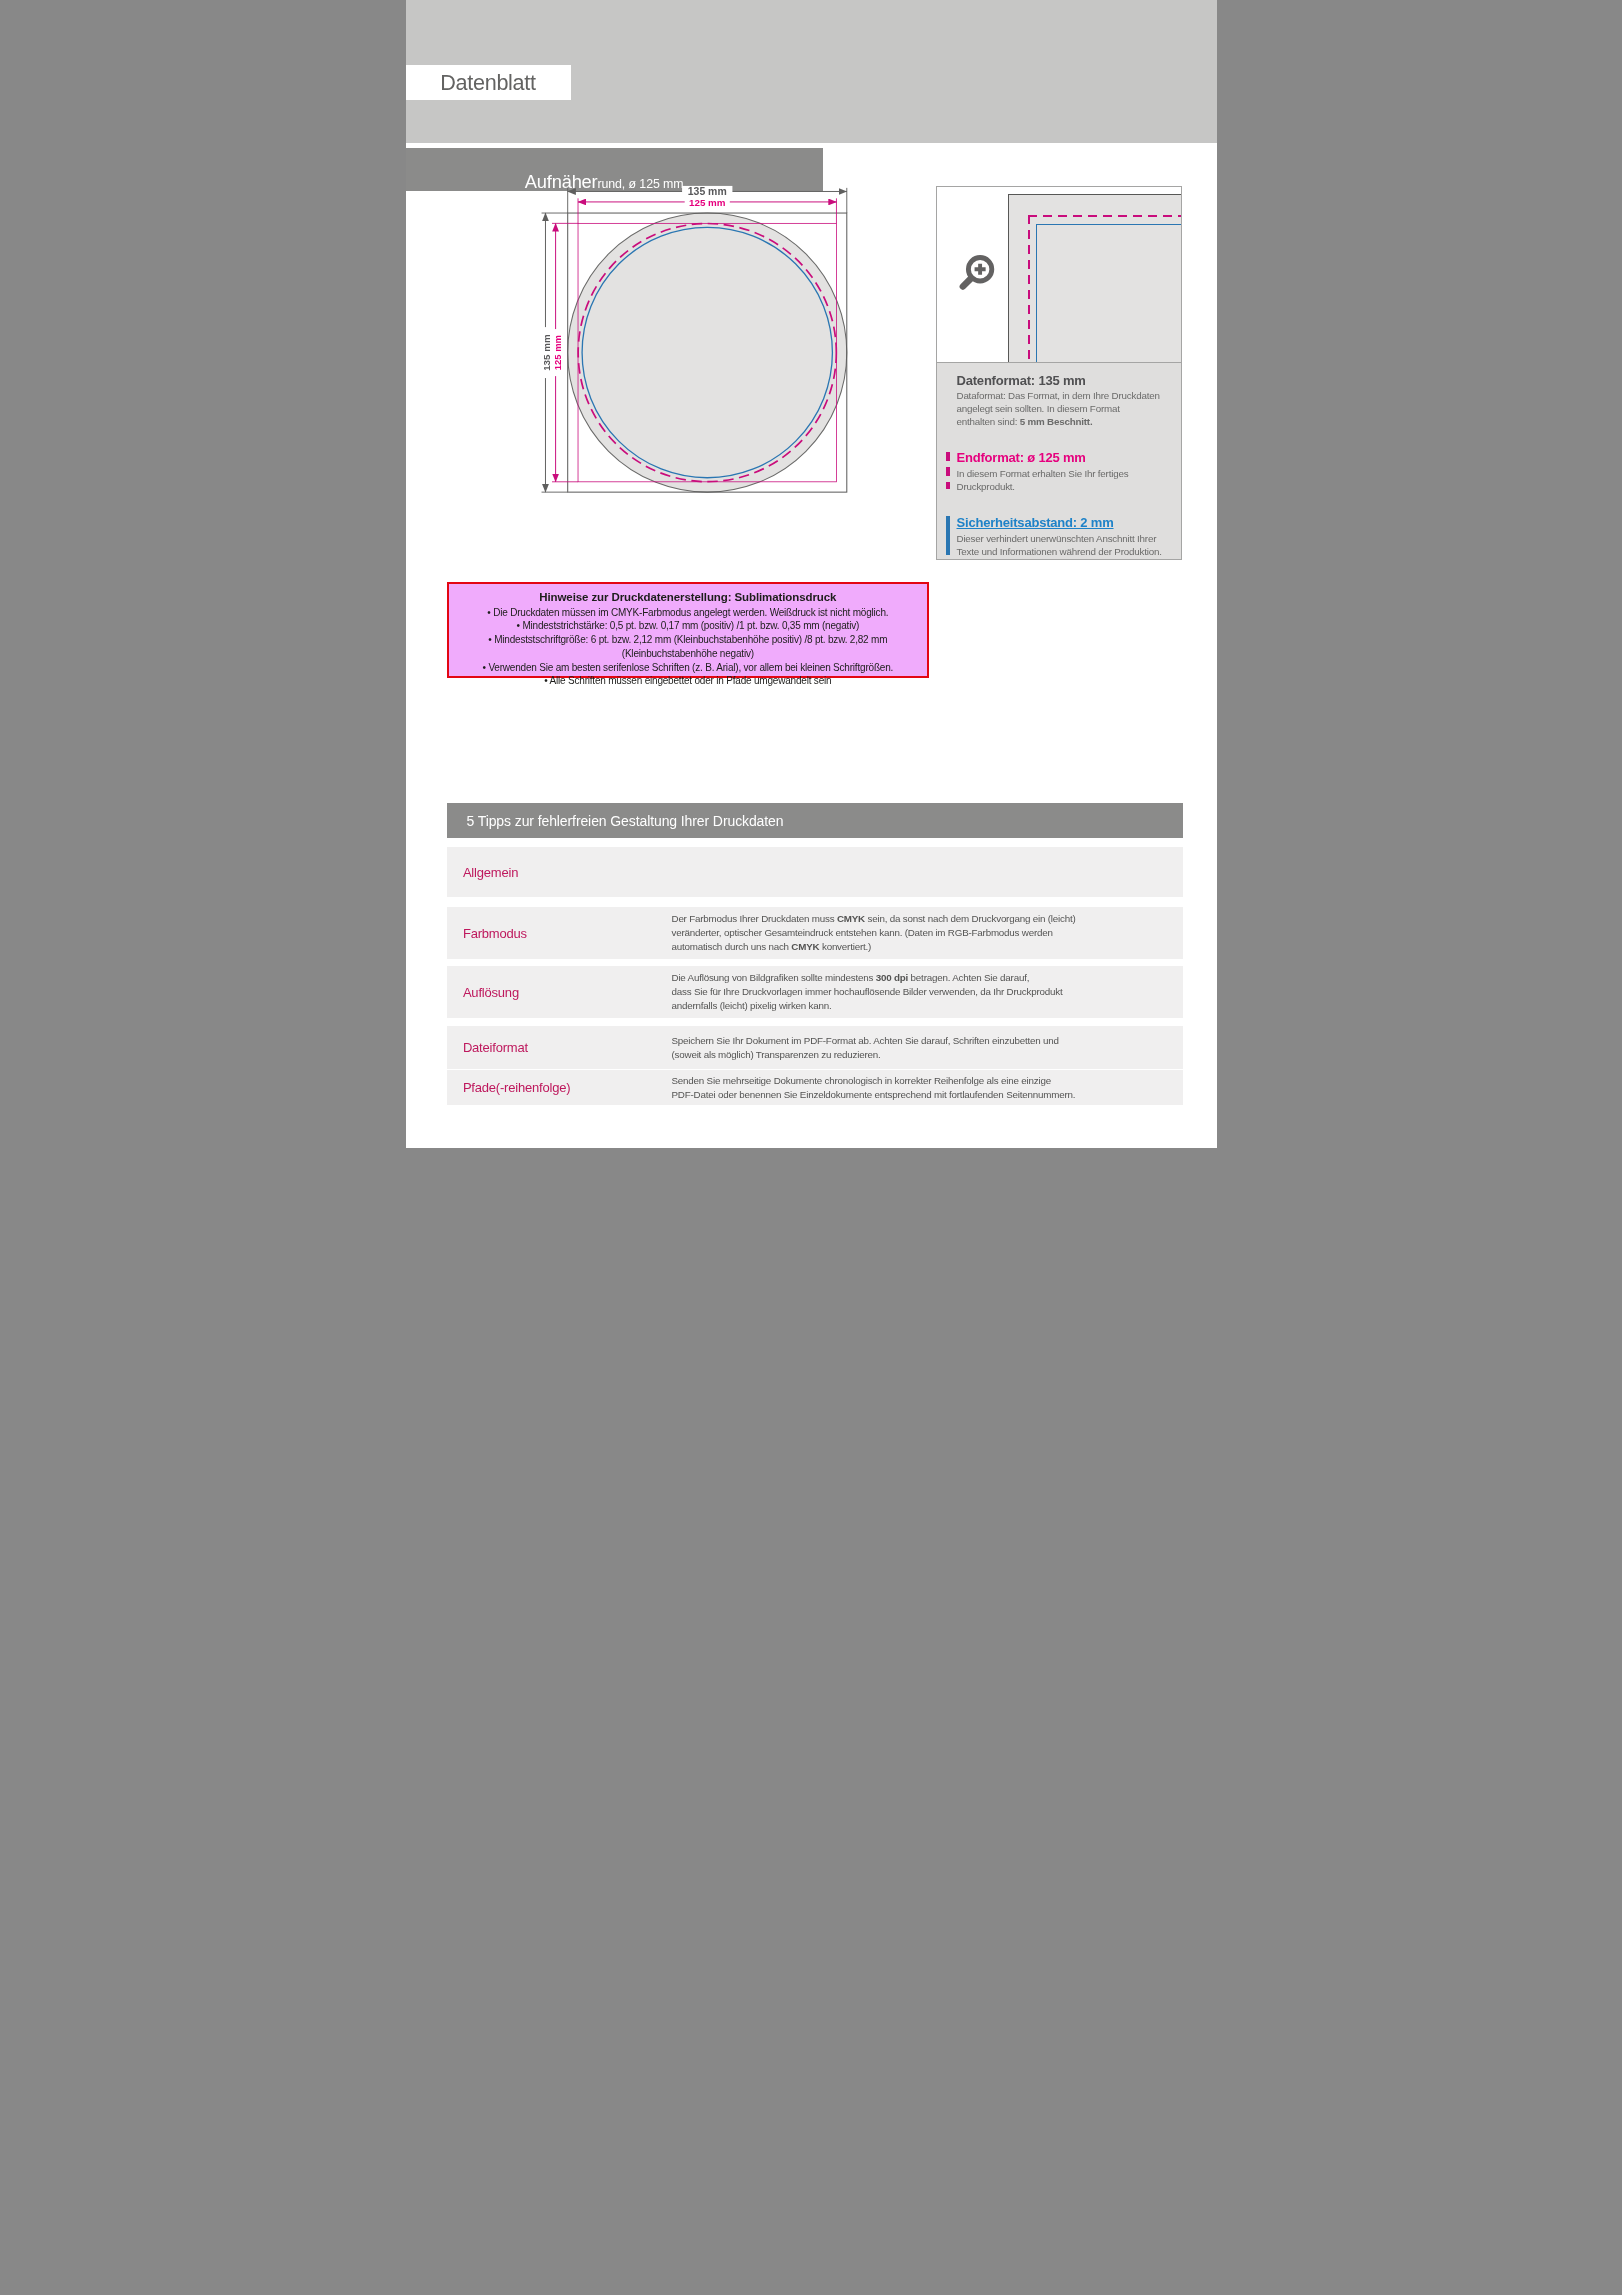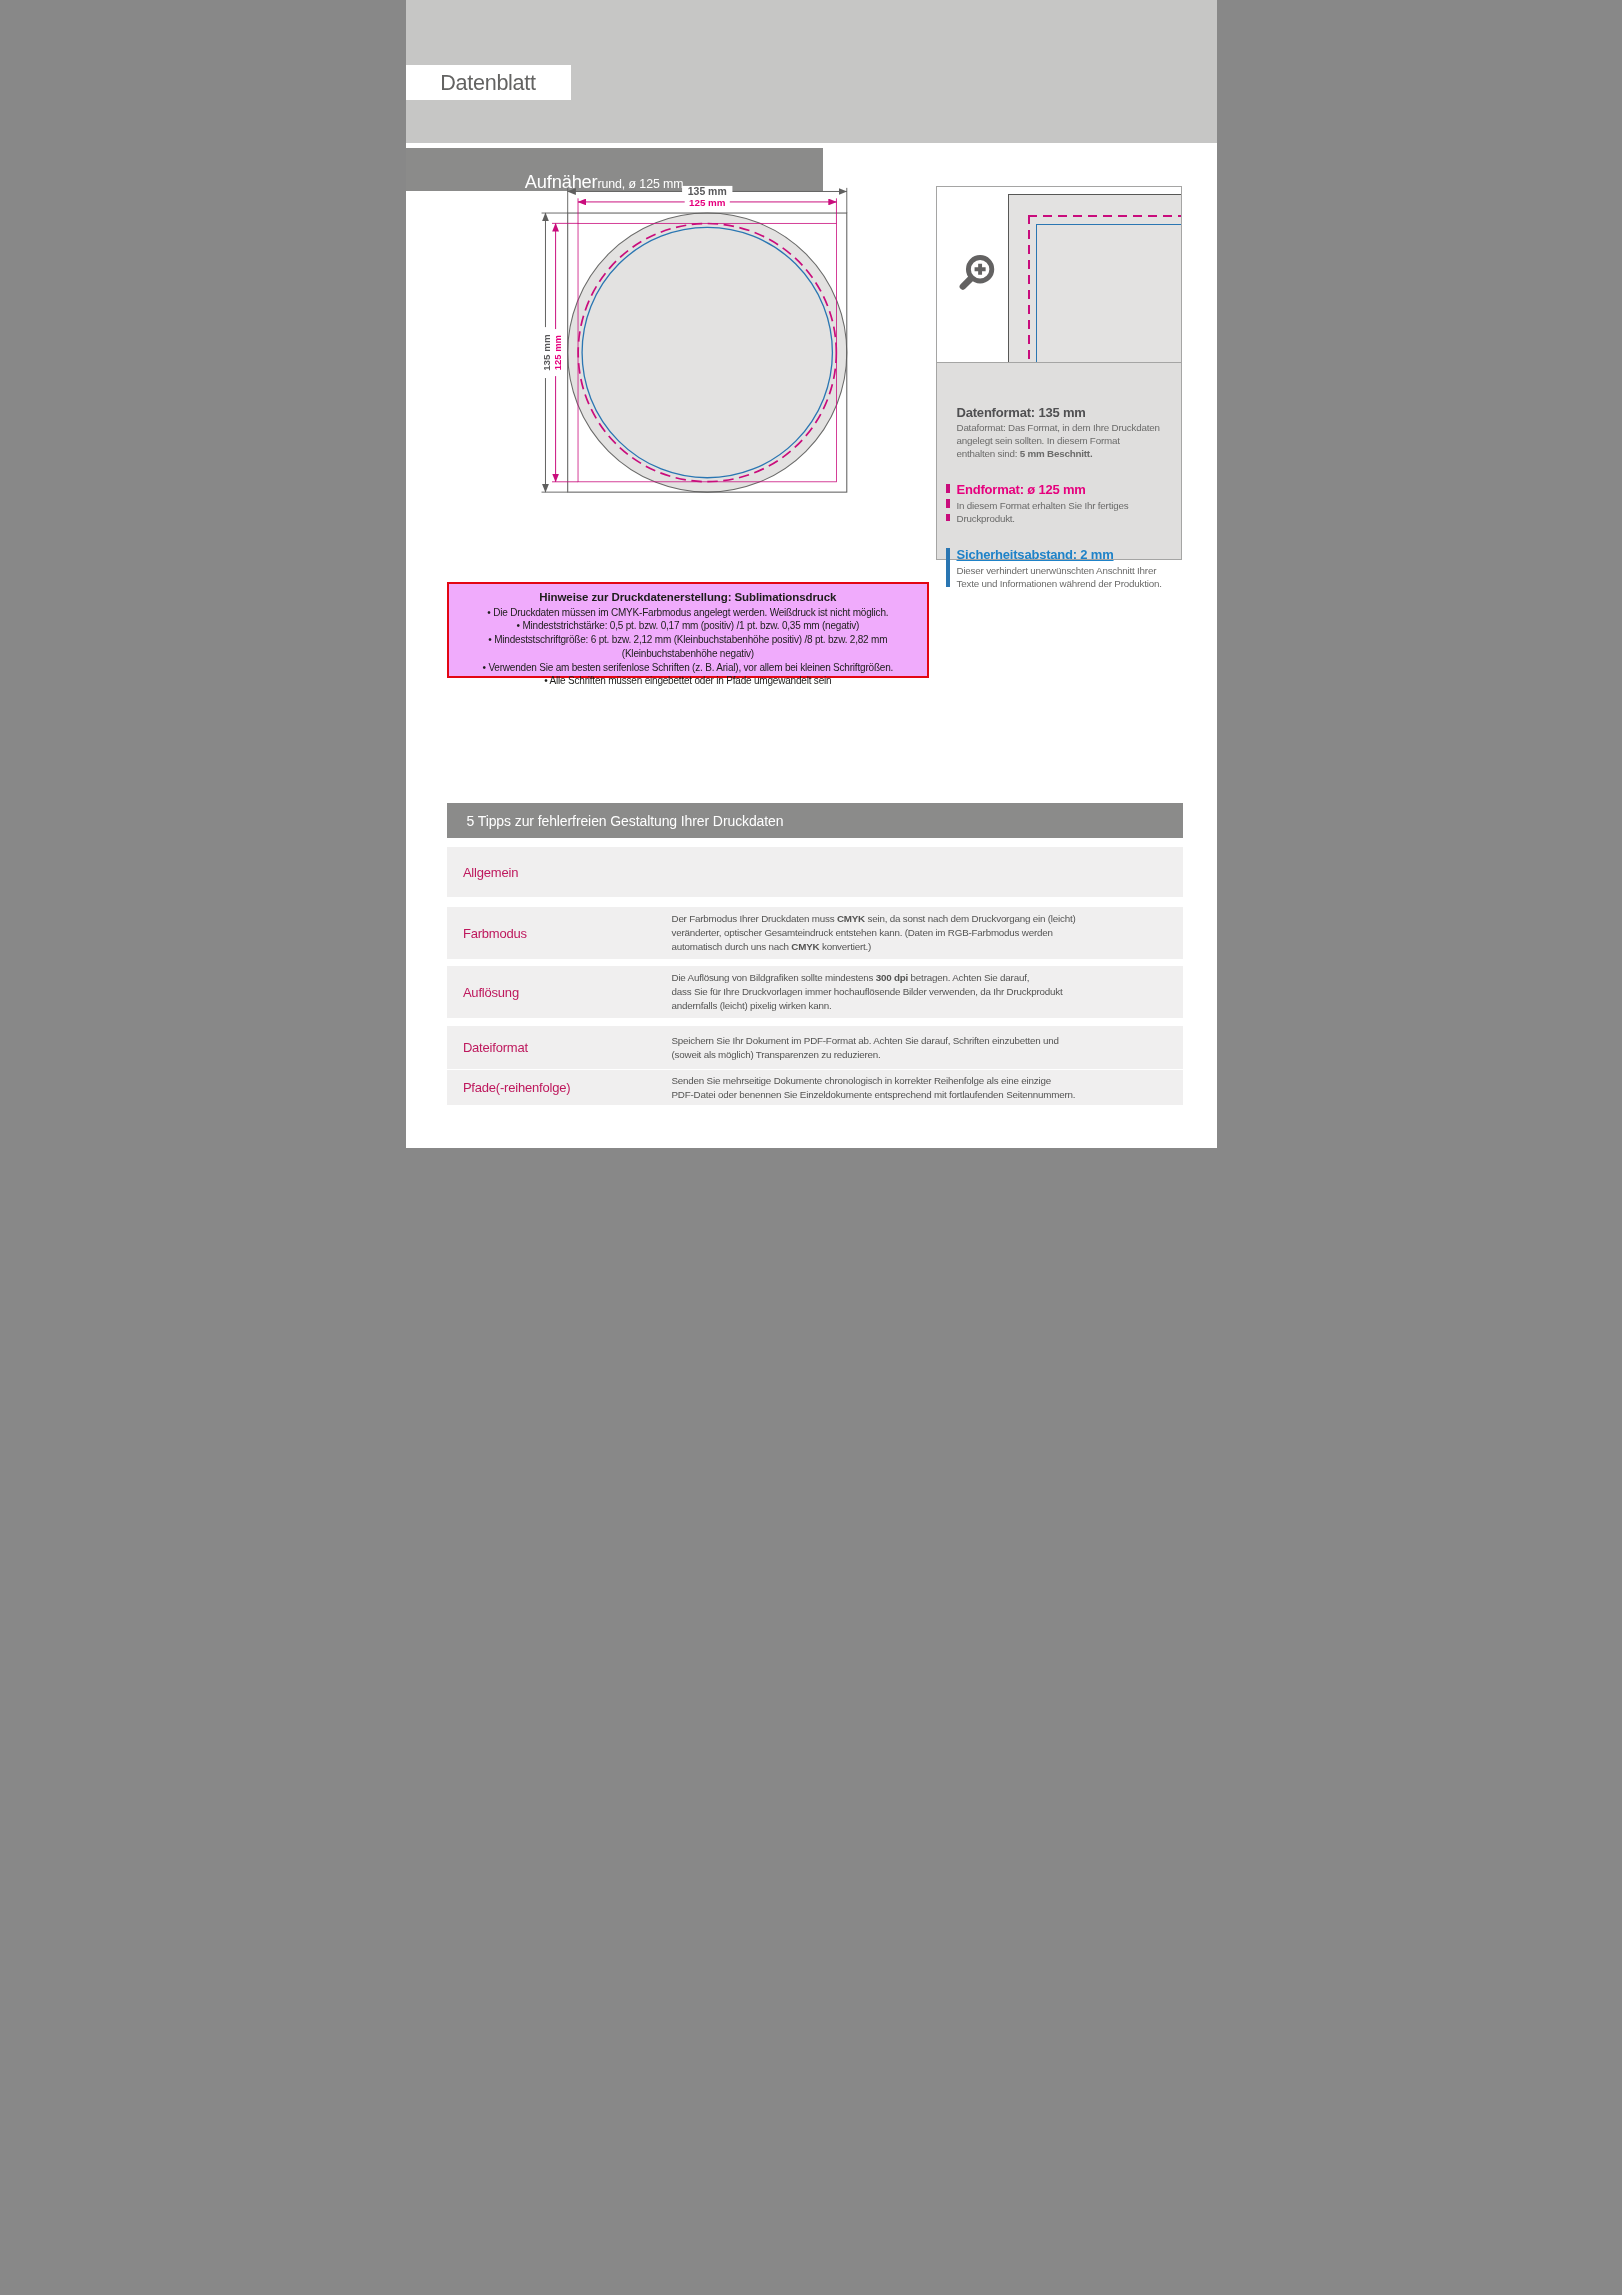--- a/index.html
+++ b/index.html
@@ -26,21 +26,21 @@
     border-top:1.6px solid #575756;border-left:1.6px solid #575756;}
   .dline{position:absolute;}
   .m-v{left:19.6px;top:20.6px;bottom:0;width:1.6px;background:repeating-linear-gradient(180deg,#c90c7c 0 9.2px,transparent 9.2px 15px);}
   .m-h{left:19.6px;top:20.6px;right:0;height:1.6px;background:repeating-linear-gradient(90deg,#c90c7c 0 9.2px,transparent 9.2px 15px);}
   .b-v{left:27px;top:29px;bottom:0;width:1.3px;background:#2a76b2;}
   .b-h{left:27px;top:29px;right:0;height:1.3px;background:#2a76b2;}
   .zoom-icon{position:absolute;left:21px;top:65px;}
 
   .legend{position:absolute;left:0;right:0;top:175px;bottom:0;background:#dfdedd;border-top:1.3px solid #a5a5a4;
     box-sizing:border-box;padding:9.8px 6.5px 0 20px;}
-  .legend-row{position:relative;margin-top:32px;}
+  .legend-row{position:relative;}
   .legend-row + .legend-row{margin-top:21.6px;}
   .legend-title{font-size:13px;font-weight:bold;letter-spacing:-0.2px;margin-bottom:2.6px;}
   .lt-dark{color:#505052;}
   .lt-magenta{color:#e6007e;}
   .lt-blue{color:#1e82c8;text-decoration:underline;}
   .legend-body{font-size:9.8px;line-height:12.8px;color:#6b6b6a;white-space:pre-line;letter-spacing:-0.2px;}
   .legend-marker{position:absolute;left:-10.5px;top:1.3px;width:3.6px;}
   .marker-dashed{height:37px;background:repeating-linear-gradient(180deg,#c90c7c 0 9.2px,transparent 9.2px 15px);}
   .marker-solid{height:39px;background:#2a76b2;}
 

